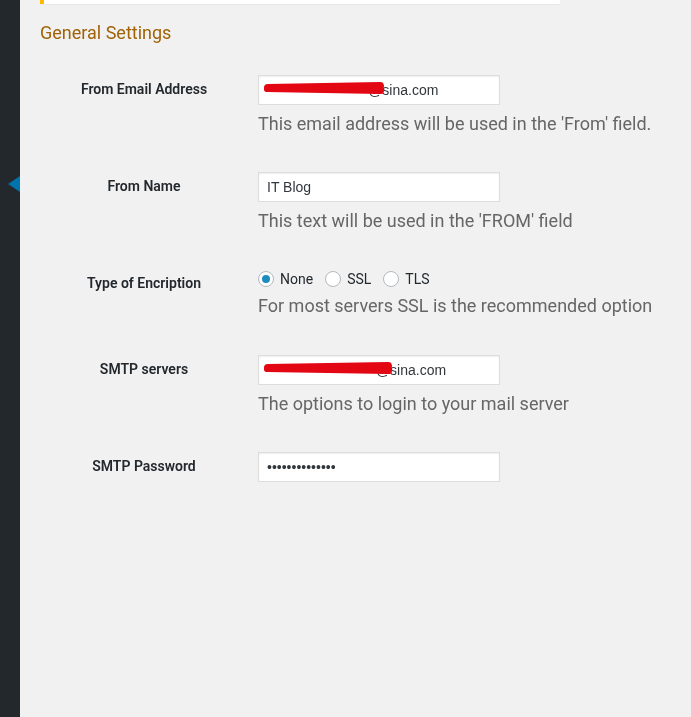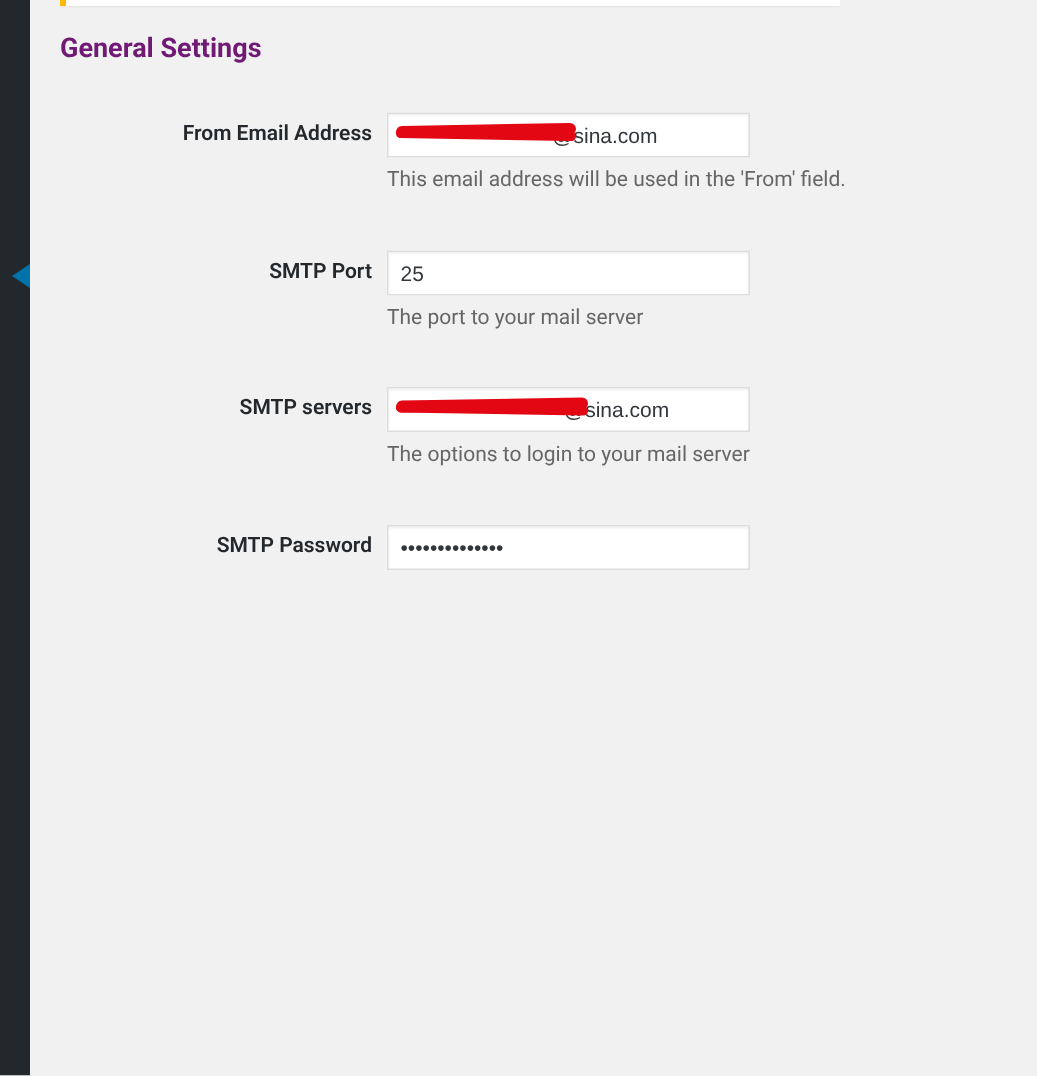--- a/index.html
+++ b/index.html
@@ -36,28 +36,28 @@
   }
   .notice-bar {
     height: 4px;
     width: 520px;
     border-left: 4px solid #ffb900;
     background: #fff;
     box-shadow: 0 1px 1px rgba(0,0,0,.04);
   }
   h2.section-title {
     font-size: 18px;
-    font-weight: 700;
-    color: #701a75;
+    font-weight: 400;
+    color: #a16207;
     margin: 18px 0 28px 0;
   }
   .form-table { width: 100%; border-collapse: collapse; }
   .form-table tr { }
   .form-table th {
-    text-align: right;
+    text-align: center;
     vertical-align: top;
     width: 218px;
     padding: 10px 10px 32px 0;
     font-weight: 600;
     font-size: 14px;
     color: #23282d;
   }
   .form-table td {
     vertical-align: top;
     padding: 4px 0 32px 0;
@@ -66,21 +66,21 @@
     width: 242px;
     height: 30px;
     padding: 3px 8px;
     font-size: 14px;
     border: 1px solid #ddd;
     background: #fff;
     color: #32373c;
     box-shadow: inset 0 1px 2px rgba(0,0,0,.07);
   }
   p.description {
-    font-size: 14px;
+    font-size: 18px;
     color: #666;
     margin-top: 6px;
     line-height: 1.4;
   }
   .radio-row { display: flex; align-items: center; gap: 4px; flex-wrap: wrap; padding-top:2px;}
   .radio-row label { font-size: 14px; color: #23282d; margin-right: 8px; display:flex; align-items:center; gap:6px;}
   input[type="radio"] {
     appearance: none;
     width: 16px; height: 16px;
     border: 1px solid #b4b9be;
@@ -130,30 +130,50 @@
       <td>
         <span class="redact-wrap">
           <input type="text" class="regular-text" value="                          @sina.com" style="">
           <span class="redact r1a"></span>
           <span class="redact r1b"></span>
         </span>
         <p class="description">This email address will be used in the 'From' field.</p>
       </td>
     </tr>
 
-
+    <tr>
+      <th>From Name</th>
+      <td>
+        <input type="text" class="regular-text" value="IT Blog" style="">
+        <p class="description">This text will be used in the 'FROM' field</p>
+      </td>
+    </tr>
 
 
     <tr>
-      <th>SMTP Port</th>
+      <th>Type of Encription</th>
       <td>
-        <input type="text" class="regular-text" value="25" style="">
-        <p class="description">The port to your mail server</p>
+        <div class="radio-row">
+          <label>
+            <input type="radio" name="enc" checked="" style="">
+            <span>None</span>
+          </label>
+          <label>
+            <input type="radio" name="enc" style="">
+            <span>SSL</span>
+          </label>
+          <label>
+            <input type="radio" name="enc" style="">
+            <span>TLS</span>
+          </label>
+        </div>
+        <p class="description">For most servers SSL is the recommended option</p>
       </td>
     </tr>
+
 
 
     <tr>
       <th>SMTP servers</th>
       <td>
         <span class="redact-wrap">
           <input type="text" class="regular-text" value="                            @sina.com" style="">
           <span class="redact r2a"></span>
           <span class="redact r2b"></span>
         </span>

